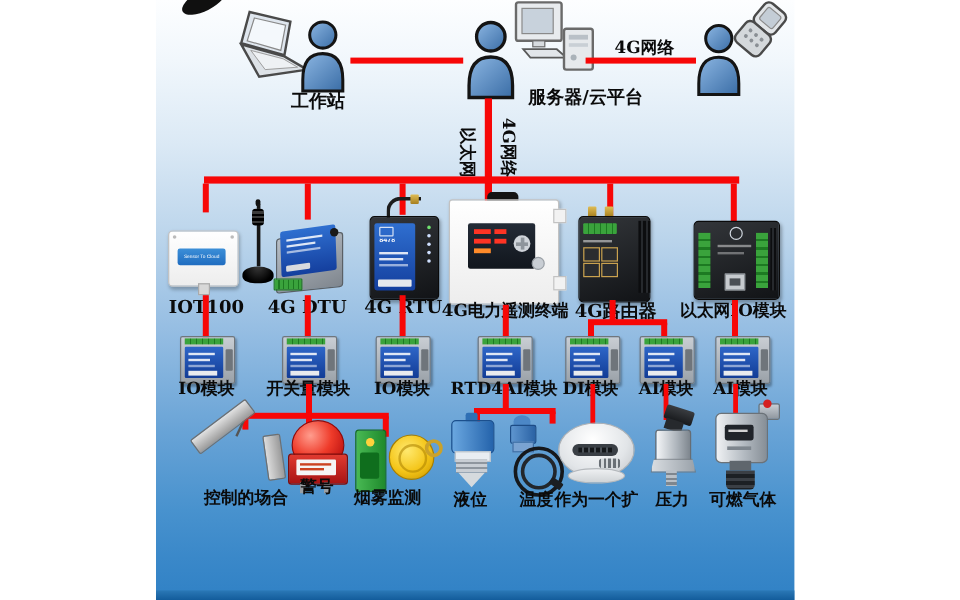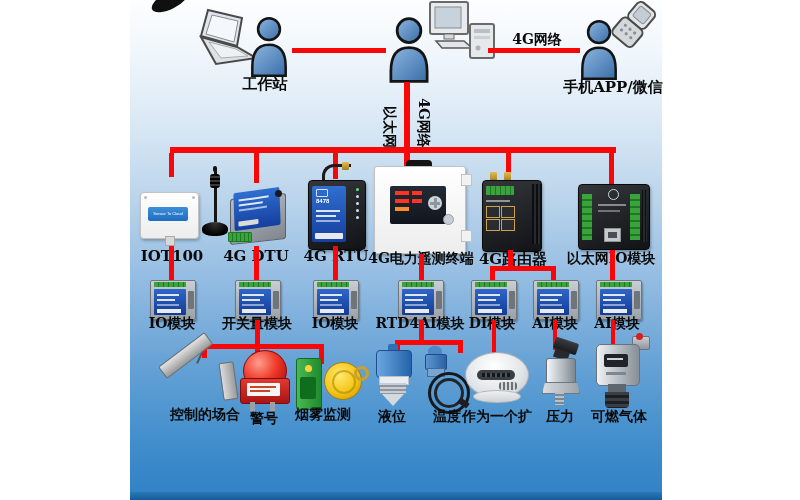--- a/index.html
+++ b/index.html
@@ -75,41 +75,41 @@
   <svg class="abs" style="left:424px;top:0px" width="74" height="64" viewBox="0 0 74 64">
     <rect x="6" y="2" width="38" height="32" rx="2" fill="#e8ebee" stroke="#6a6a6a" stroke-width="2"></rect>
     <rect x="11" y="7" width="26" height="21" fill="#c8d2dc" stroke="#8a8a8a"></rect>
     <rect x="20" y="34" width="10" height="5" fill="#d7dbdf" stroke="#6a6a6a"></rect>
     <polygon points="12,41 40,41 48,48 18,48" fill="#e2e6ea" stroke="#5a5a5a" stroke-width="1.5"></polygon>
     <rect x="46" y="24" width="24" height="34" rx="2" fill="#e6e9ec" stroke="#6a6a6a" stroke-width="2"></rect>
     <rect x="50" y="29" width="16" height="4" fill="#b9c0c7"></rect>
     <rect x="50" y="36" width="16" height="3" fill="#c9cfd5"></rect>
     <circle cx="54" cy="48" r="2.5" fill="#aab2b9"></circle>
   </svg>
+  <div class="lbl" style="left:488px;top:72px;font-size:15px">服务器/云平台</div>
 
   <div class="rl" style="left:488px;top:48px;width:92px;height:5px"></div>
   <div class="lbl" style="left:537px;top:31px;font-size:14px">4G网络</div>
 
   <svg class="abs" style="left:576px;top:17px" width="46" height="66">
       <use href="#person"></use>
     </svg>
   <svg class="abs" style="left:608px;top:0px" width="52" height="52" viewBox="0 0 52 52">
     <g transform="rotate(40 26 26)">
       <rect x="14" y="2" width="22" height="22" rx="5" fill="#e2e5e8" stroke="#4a4a4a" stroke-width="2"></rect>
       <rect x="18" y="6" width="14" height="13" rx="2" fill="#c4cdd6" stroke="#8a8a8a"></rect>
       <rect x="12" y="24" width="26" height="22" rx="5" fill="#d4d8db" stroke="#4a4a4a" stroke-width="2"></rect>
       <circle cx="19" cy="31" r="1.6" fill="#8a8f94"></circle>
         <circle cx="25" cy="31" r="1.6" fill="#8a8f94"></circle>
         <circle cx="31" cy="31" r="1.6" fill="#8a8f94"></circle>
       <circle cx="19" cy="37" r="1.6" fill="#8a8f94"></circle>
         <circle cx="25" cy="37" r="1.6" fill="#8a8f94"></circle>
         <circle cx="31" cy="37" r="1.6" fill="#8a8f94"></circle>
     </g>
   </svg>
-  <div class="lbl" style="left:613px;top:78px;font-size:15px">手机APP/微信</div>
 
   <div class="rl" style="left:404px;top:82px;width:6px;height:90px"></div>
   <div class="vlbl" style="left:365px;top:118px;width:48px;font-size:14px;text-align:center">以太网</div>
   <div class="vlbl" style="left:395px;top:114px;width:56px;font-size:14px;text-align:center">4G网络</div>
 
   <div class="rl" style="left:170px;top:147px;width:446px;height:6px"></div>
   <div class="rl" style="left:169px;top:153px;width:5px;height:24px"></div>
   <div class="rl" style="left:254px;top:153px;width:5px;height:30px"></div>
   <div class="rl" style="left:333px;top:153px;width:5px;height:26px"></div>
   <div class="rl" style="left:506px;top:153px;width:5px;height:28px"></div>
@@ -381,21 +381,21 @@
       <div class="abs" style="left:7px;top:9px;width:24px;height:13px;background:#20242a;border-radius:2px">
         <div class="tline" style="left:3px;top:4px;width:16px;background:rgba(255,255,255,.8)"></div>
       </div>
       <div class="abs" style="left:9px;top:27px;width:20px;height:3px;background:#7e868e"></div>
     </div>
     <div class="abs" style="left:16px;top:48px;width:18px;height:8px;background:#5f666d"></div>
     <div class="abs" style="left:13px;top:56px;width:24px;height:16px;background:repeating-linear-gradient(180deg,#3a3f45 0 3px,#1c2024 3px 6px);border-radius:0 0 4px 4px"></div>
   </div>
 
   <div class="lbl" style="left:205px;top:406px;font-size:14px">控制的场合</div>
-  <div class="lbl" style="left:264px;top:410px;font-size:14px">警号</div>
+  <div class="lbl" style="left:264px;top:397px;font-size:14px">警号</div>
   <div class="lbl" style="left:323px;top:406px;font-size:14px">烟雾监测</div>
   <div class="lbl" style="left:392px;top:408px;font-size:14px">液位</div>
   <div class="lbl" style="left:447px;top:408px;font-size:14px">温度</div>
   <div class="lbl" style="left:497px;top:408px;font-size:14px">作为一个扩</div>
   <div class="lbl" style="left:560px;top:408px;font-size:14px">压力</div>
   <div class="lbl" style="left:619px;top:408px;font-size:14px">可燃气体</div>
 
   <div class="abs" style="left:130px;top:492px;width:532px;height:8px;background:linear-gradient(180deg,#2b78b6,#135c9b)"></div>
 </div>
 

